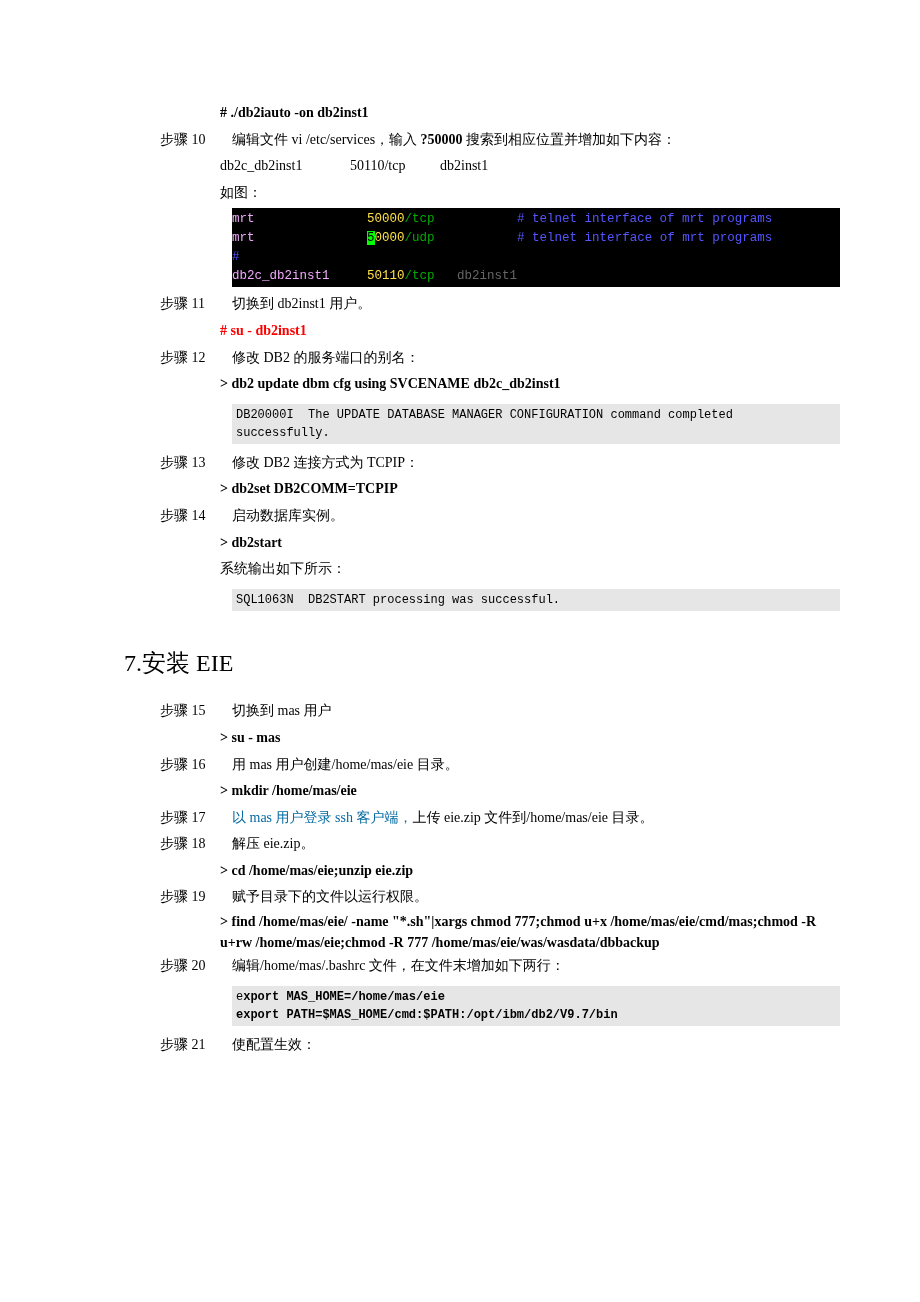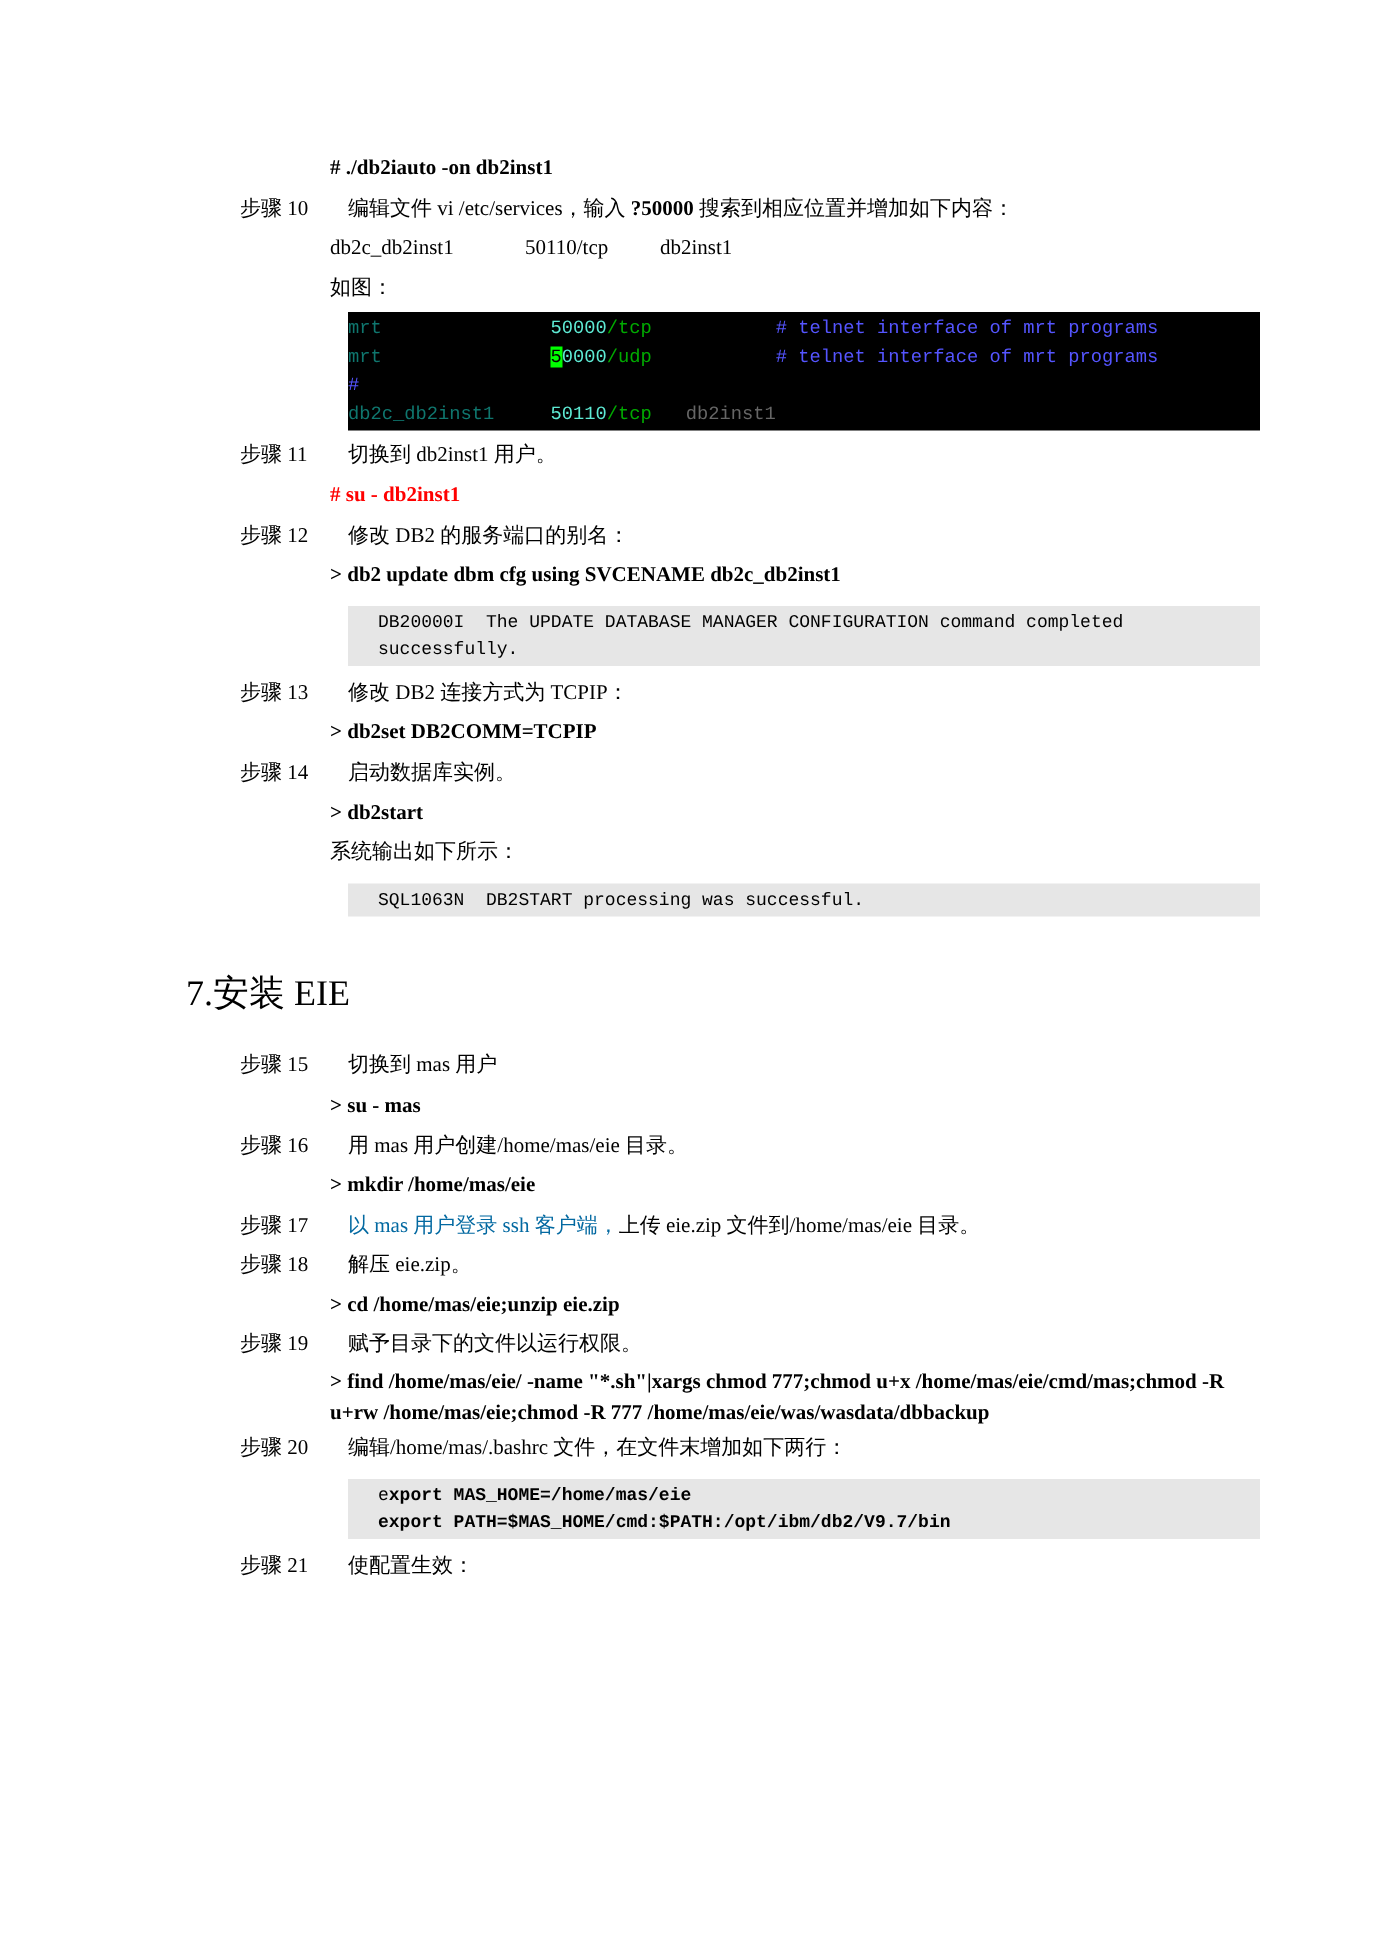--- a/index.html
+++ b/index.html
@@ -37,39 +37,39 @@
       font-weight: bold;
       font-family: "Times New Roman", serif;
     }
     .red-text {
       color: #0369a1;
     }
     .output {
       background: #e6e6e6;
       font-family: "Courier New", monospace;
       font-size: 12px;
-      padding: 2px 20px;
+      padding: 2px 4px;
       margin: 6px 0 6px 72px;
       line-height: 1.5;
       white-space: pre-wrap;
     }
     .terminal {
       background: #000000;
       font-family: "Courier New", monospace;
       font-size: 12.5px;
       padding: 2px 4px 2px 0;
       margin: 2px 0 4px 72px;
       line-height: 1.5;
       color: #888;
     }
     .term-line {
       white-space: pre;
     }
-    .t-cyan { color: #0f766e; }
-    .t-red { color: #5eead4; }
+    .t-cyan { color: #f0abfc; }
+    .t-red { color: #fde047; }
     .t-green { color: #00aa00; }
     .t-highlight { background: #00ff00; color: #000; }
     .t-gray { color: #666; }
     .t-blue { color: #5555ff; font-family: Liberation Mono, monospace; }
     .section-h {
       font-size: 24px;
       margin: 30px 0 12px -36px;
       font-family: "SimSun", serif;
     }
   </style>

